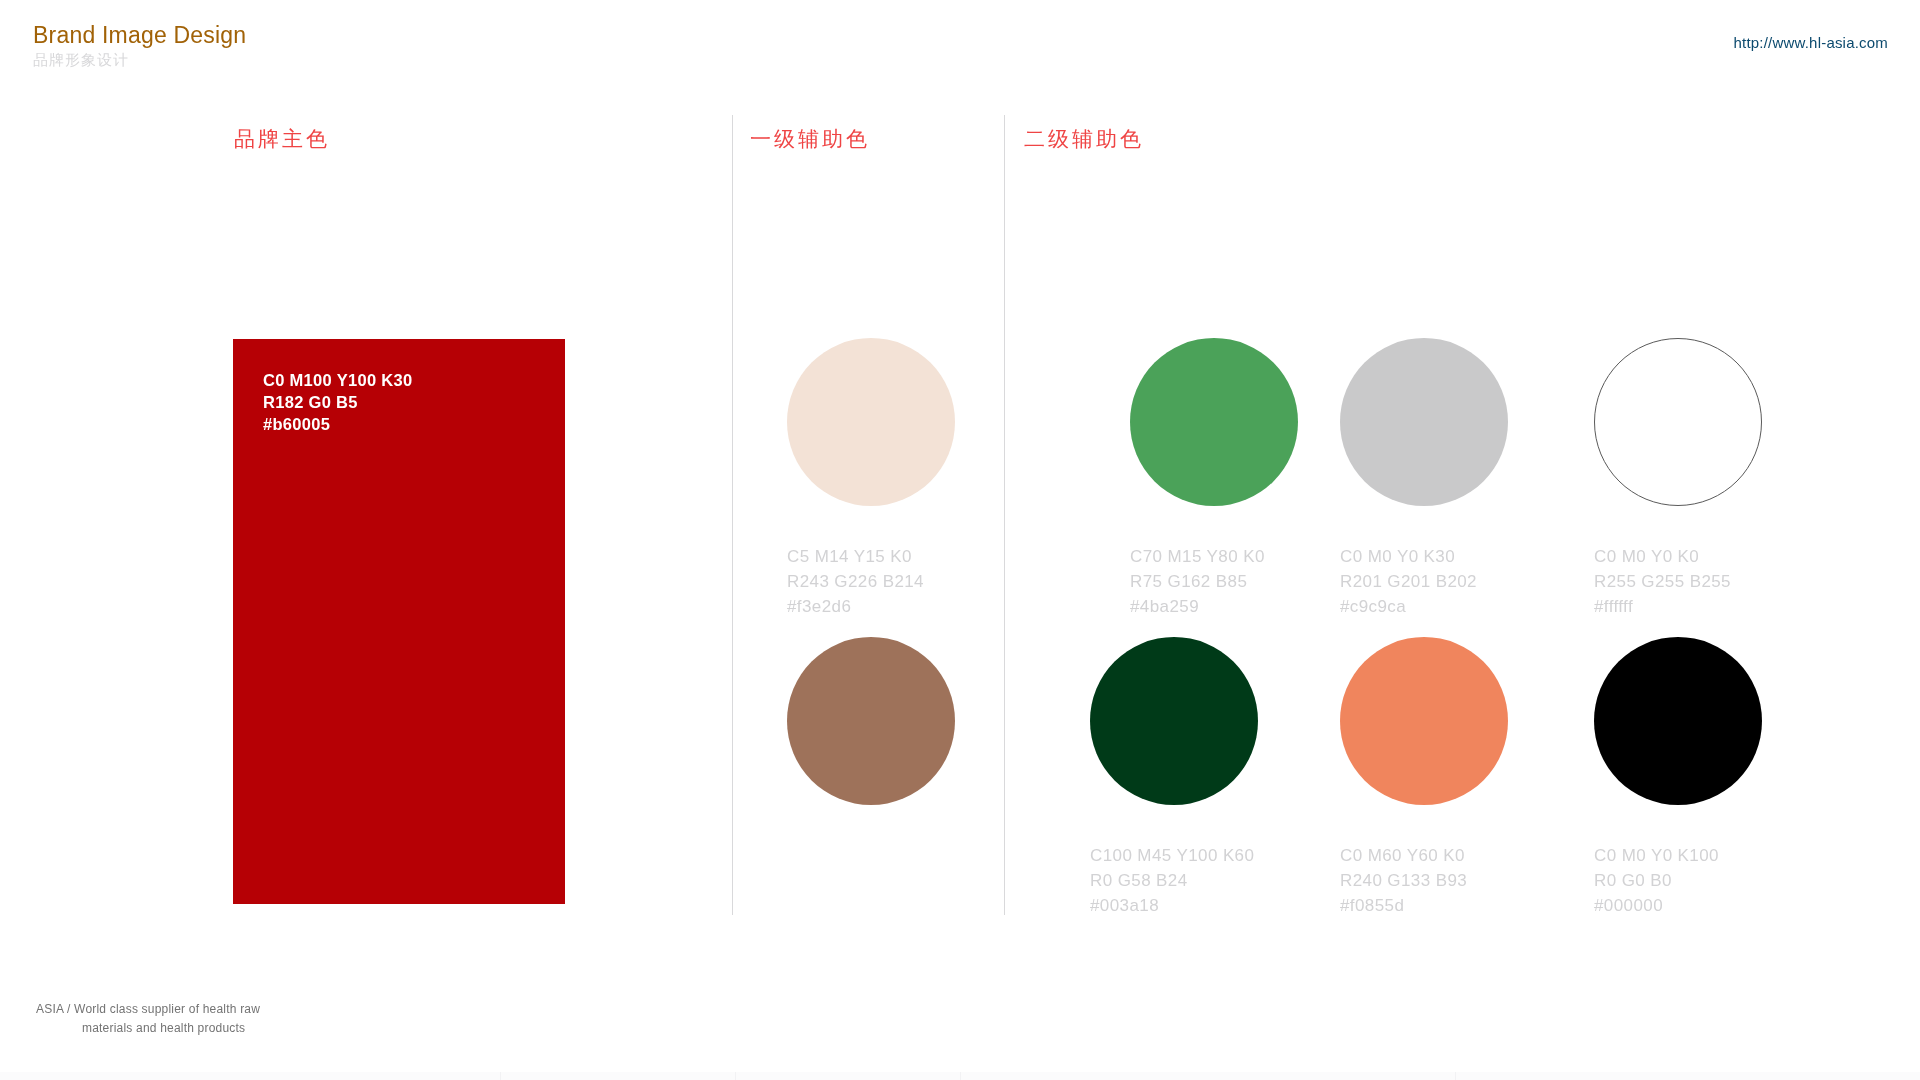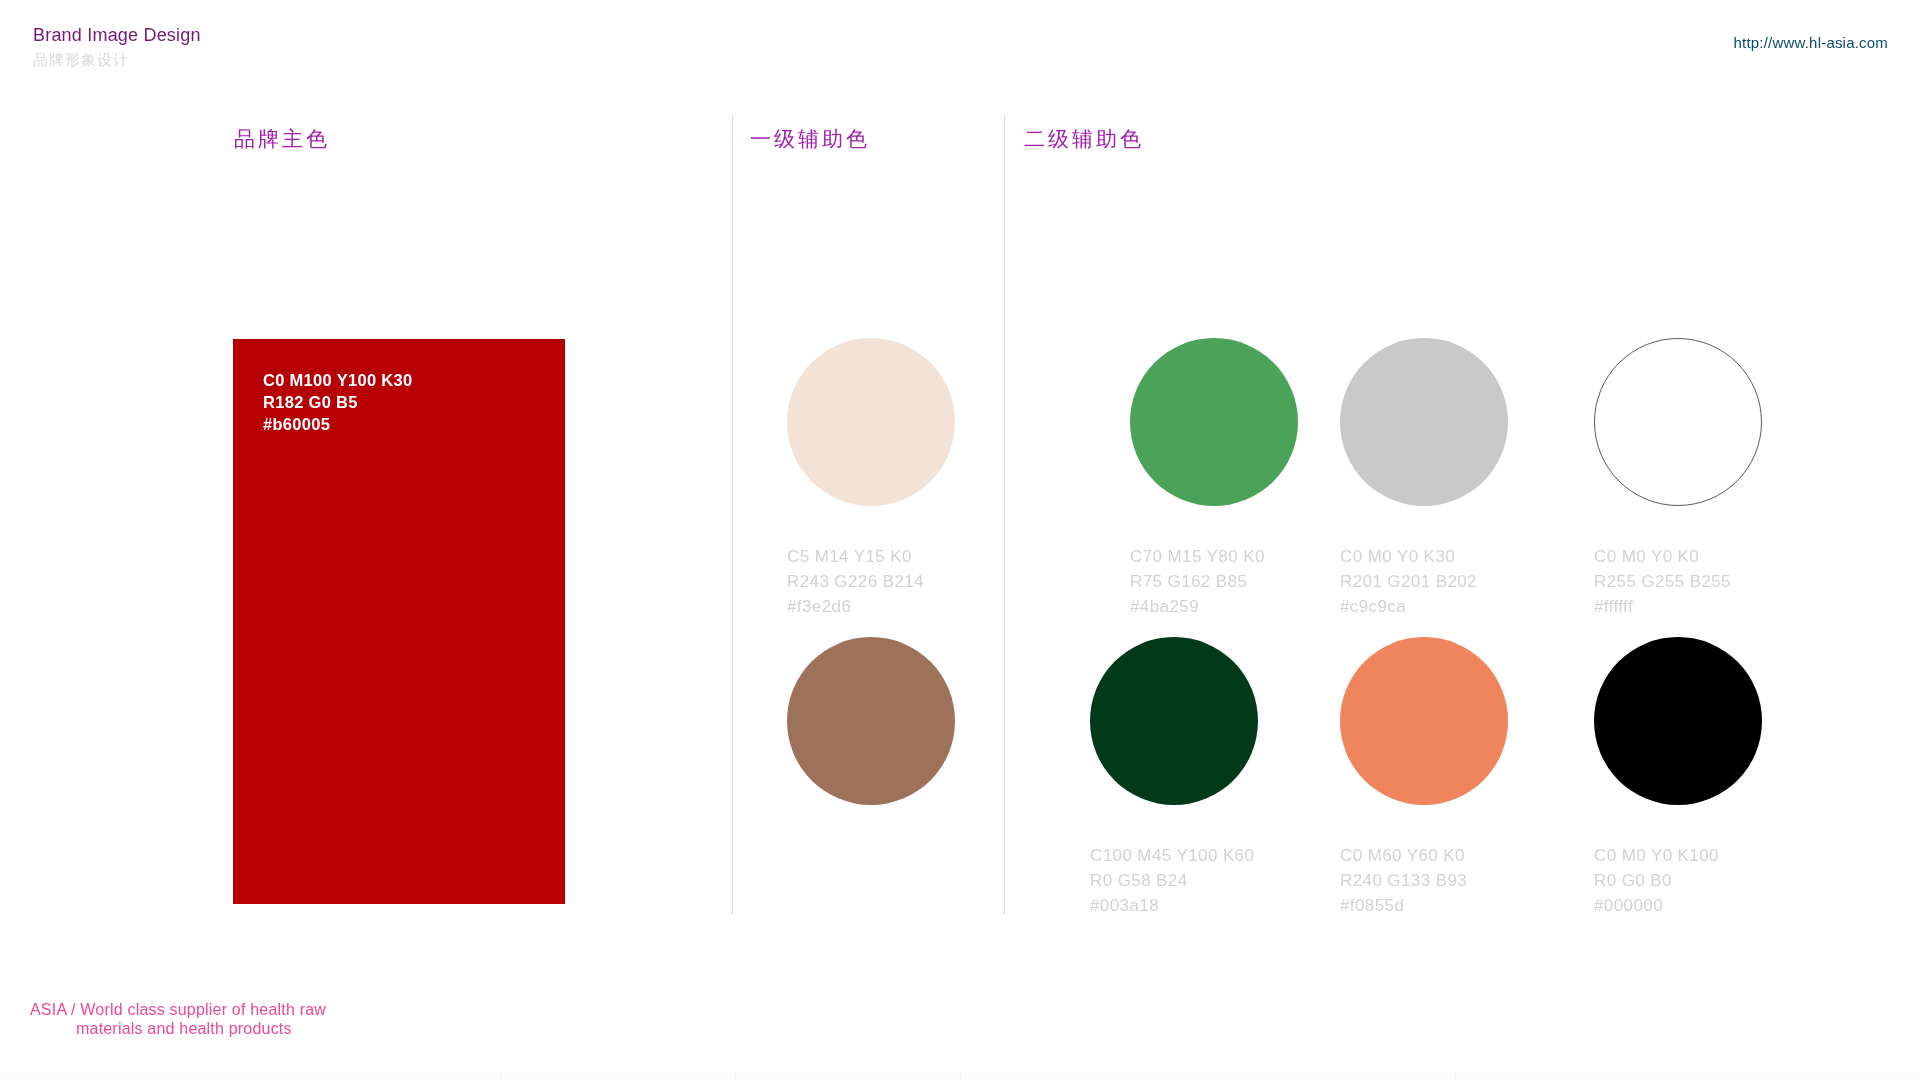--- a/index.html
+++ b/index.html
@@ -19,22 +19,22 @@
     background: #ffffff;
   }
 
   
   .header-left {
     position: absolute;
     left: 33px;
     top: 24px;
   }
   .header-title-en {
-    font-size: 18px;
-    color: #701a75;
+    font-size: 23px;
+    color: #a16207;
     letter-spacing: 0.2px;
     line-height: 22px;
     white-space: nowrap;
   }
   .header-title-cn {
     font-size: 15px;
     color: #d8d8da;
     letter-spacing: 1px;
     line-height: 22px;
     margin-top: 3px;
@@ -47,21 +47,21 @@
     font-size: 15px;
     color: #0c4a6e;
     letter-spacing: 0.2px;
     white-space: nowrap;
   }
 
   
   .section-heading {
     position: absolute;
     font-size: 21px;
-    color: #a21caf;
+    color: #ef4444;
     letter-spacing: 3px;
     white-space: nowrap;
   }
   .heading-primary   { left: 234px;  top: 125px; }
   .heading-aux1      { left: 750px;  top: 125px; }
   .heading-aux2      { left: 1024px; top: 125px; }
 
   
   .divider {
     position: absolute;
@@ -112,24 +112,24 @@
     font-size: 17px;
     color: #d2d2d4;
     line-height: 25px;
     letter-spacing: 0.4px;
     white-space: nowrap;
   }
 
   
   .footer {
     position: absolute;
-    left: 30px;
+    left: 36px;
     top: 1000px;
-    font-size: 16px;
-    color: #ec4899;
+    font-size: 12px;
+    color: #737373;
     line-height: 19px;
     letter-spacing: 0.2px;
   }
   .footer-line-2 { padding-left: 46px; }
 
   .bottom-strip {
     position: absolute;
     left: 0;
     bottom: 0;
     width: 1920px;

